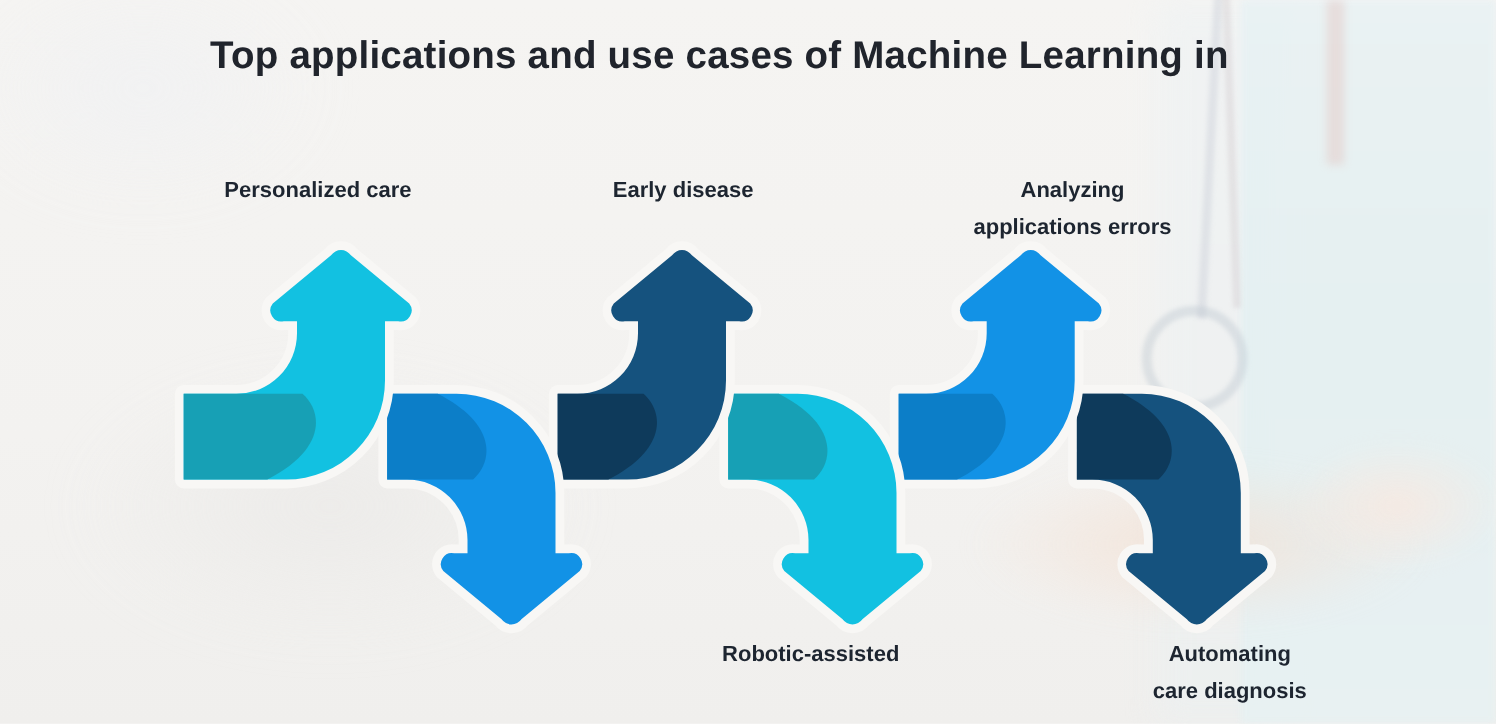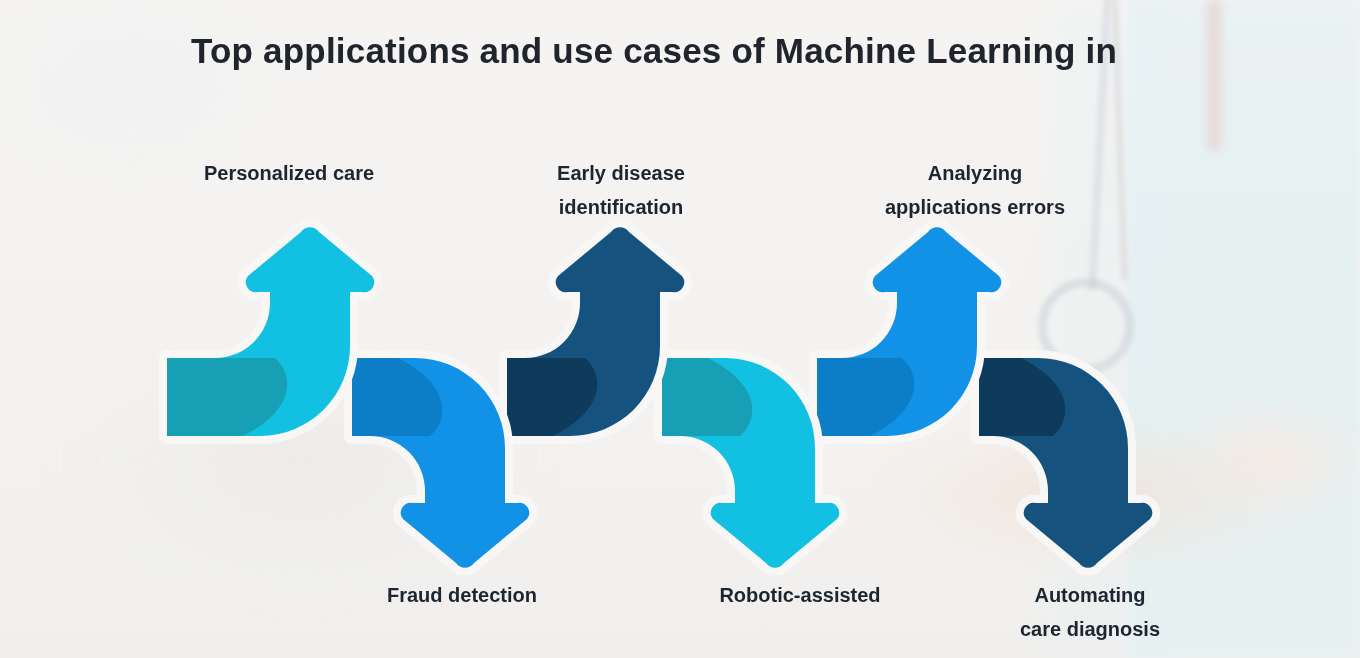--- a/index.html
+++ b/index.html
@@ -130,32 +130,30 @@
   <div>Top applications and use cases of Machine Learning in</div>
 </div>
 
 <div class="arrow-label label-up" style="left:289px;">
   <div>Personalized care</div>
   <div></div>
 </div>
 
 <div class="arrow-label label-up" style="left:621px;">
   <div>Early disease</div>
-  <div>identification</div>
 </div>
 
 <div class="arrow-label label-up" style="left:935px;margin-left:40px;">
   <div>Analyzing</div>
   <div>applications errors</div>
 </div>
 
 <div class="arrow-label label-down" style="left:462px;">
-  <div>Fraud detection</div>
 </div>
 
-<div class="arrow-label label-down" style="left:800px;">
+<div class="arrow-label label-down" style="left:737px;">
   <div>Robotic-assisted</div>
 </div>
 
-<div class="arrow-label label-down" style="left:1090px;">
+<div class="arrow-label label-down" style="left:1118px;">
   <div>Automating</div>
   <div>care diagnosis</div>
 </div>
 
 </body></html>

